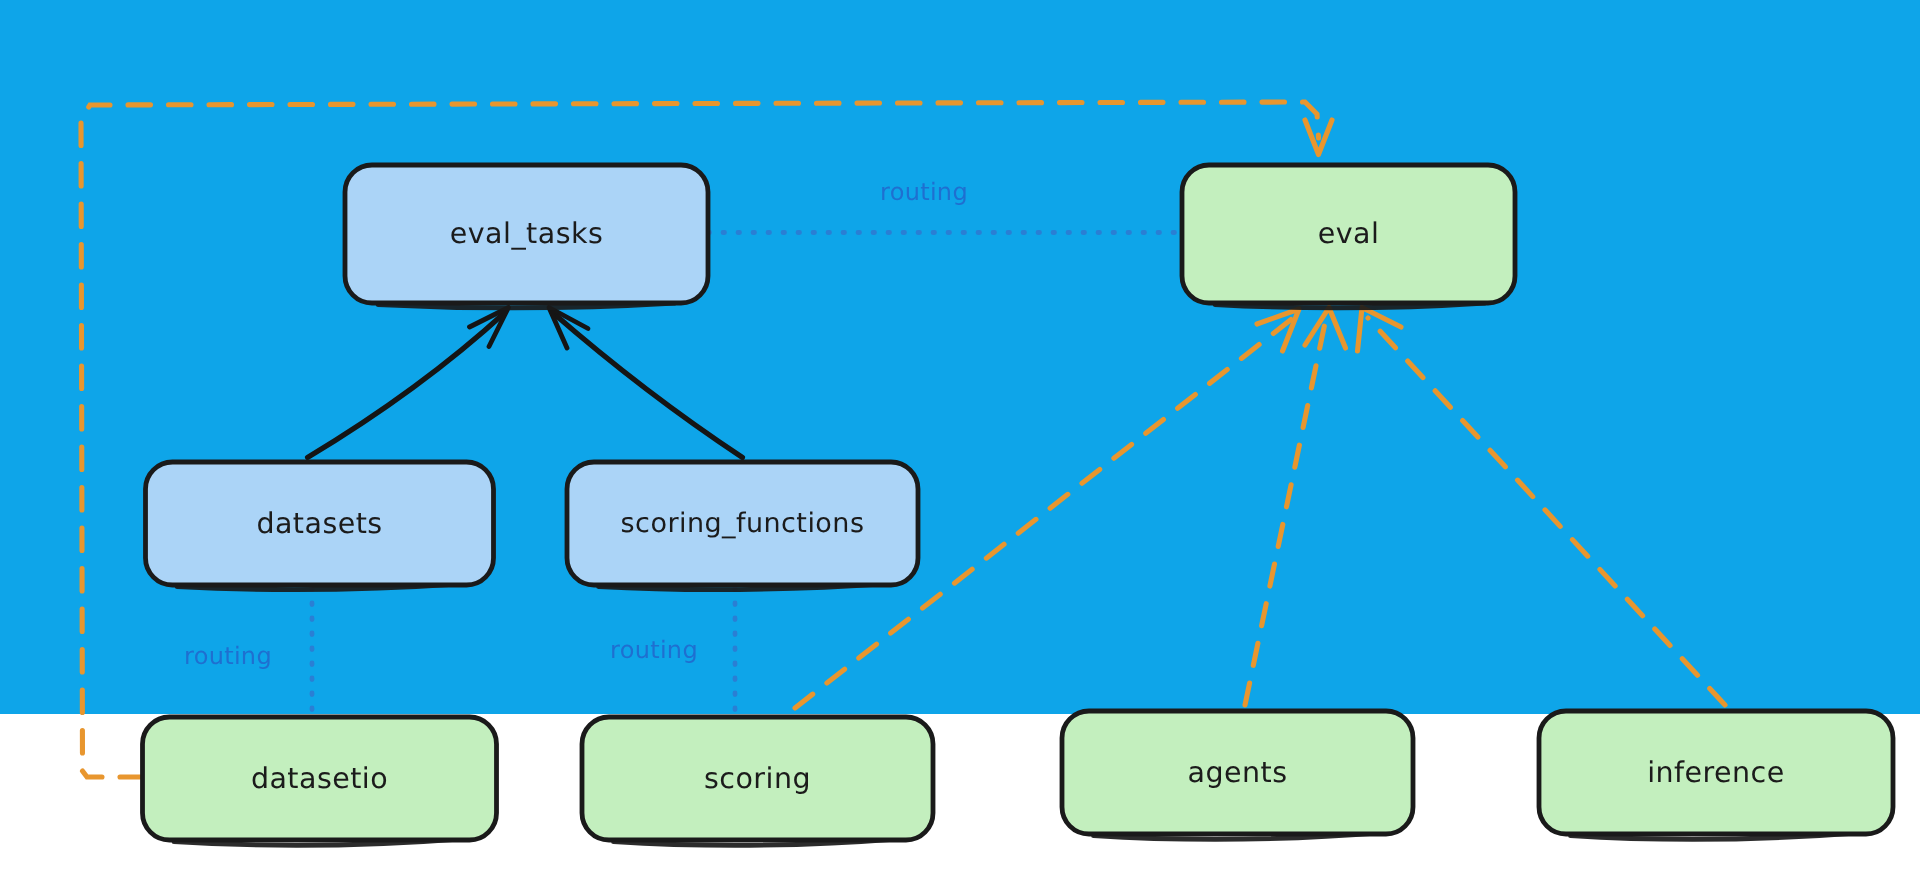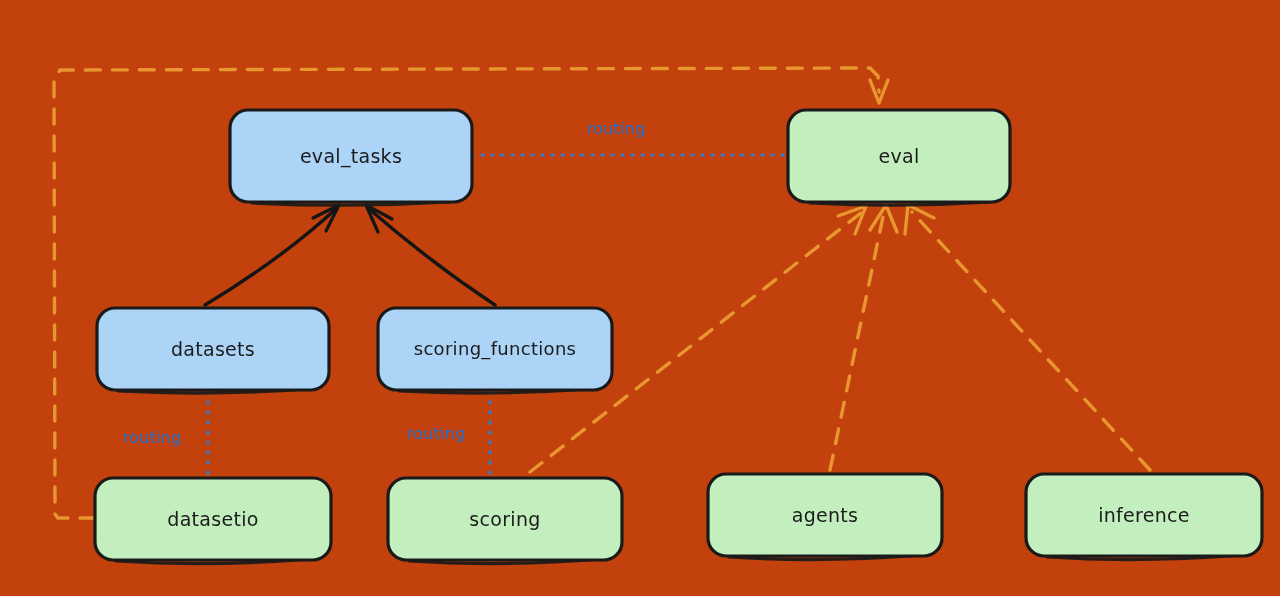--- a/index.html
+++ b/index.html
@@ -9,22 +9,22 @@
   }
   body {
     width: 1280px;
     height: 596px;
     font-family: "DejaVu Sans", sans-serif;
     overflow: hidden;
   }
   #diagram-root {
     position: relative;
     width: 1280px;
-    height: 596px;
-    background: #c2410c;
+    height: 476px;
+    background: #0ea5e9;
   }
   svg#diagram-canvas {
     position: absolute;
     top: 0;
     left: 0;
     width: 1280px;
     height: 596px;
     display: block;
   }
   .node-label {

